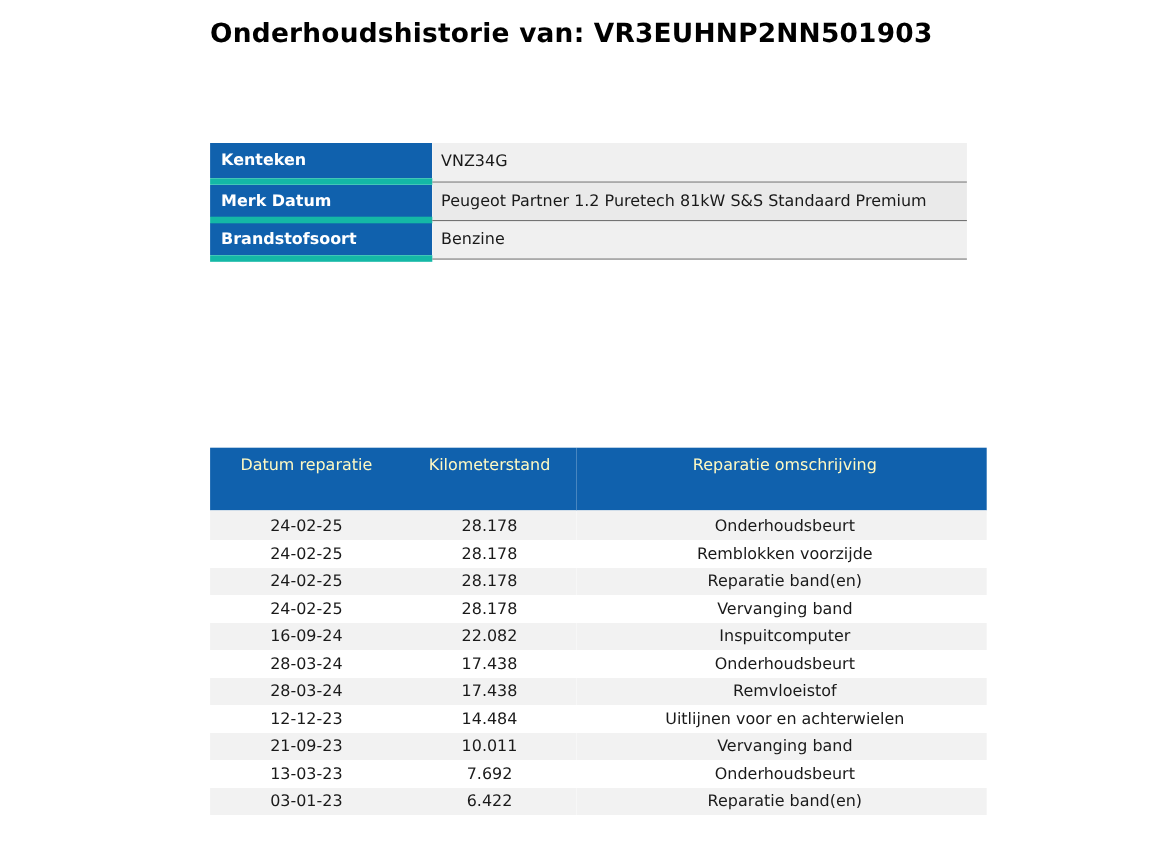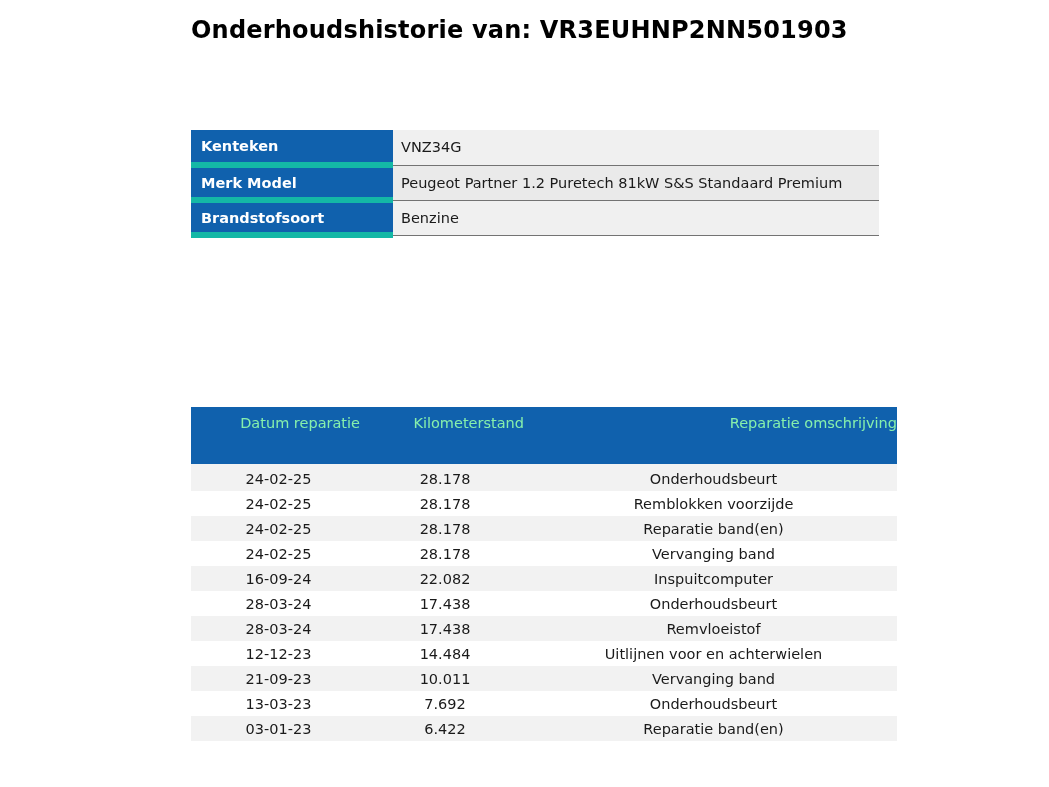--- a/index.html
+++ b/index.html
@@ -70,24 +70,24 @@
   .history-table {
     position: absolute;
     left: 191px;
     top: 407px;
     width: 688px;
     border-collapse: collapse;
     table-layout: fixed;
   }
   .history-table th {
     background: #1061ad;
-    color: #86efac;
+    color: #fef9c3;
     font-weight: normal;
     font-size: 14.5px;
-    text-align: right;
+    text-align: center;
     padding: 8px 0 33px 6px;
     vertical-align: top;
     white-space: nowrap;
     margin-left: 29px;
   }
   .history-table td {
     font-size: 14.5px;
     color: #1a1a1a;
     padding: 4px 0 4px 6px;
     height: 17px;
@@ -114,21 +114,21 @@
 
 <div class="page-title">Onderhoudshistorie van: VR3EUHNP2NN501903</div>
 
 <table class="vehicle-table">
   <tbody>
     <tr>
       <td class="vehicle-label">Kenteken</td>
       <td class="vehicle-value">VNZ34G</td>
     </tr>
     <tr>
-      <td class="vehicle-label">Merk Model</td>
+      <td class="vehicle-label">Merk Datum</td>
       <td class="vehicle-value">Peugeot Partner 1.2 Puretech 81kW S&amp;S Standaard Premium</td>
     </tr>
     <tr>
       <td class="vehicle-label">Brandstofsoort</td>
       <td class="vehicle-value">Benzine</td>
     </tr>
   </tbody>
 </table>
 
 <table class="history-table">

